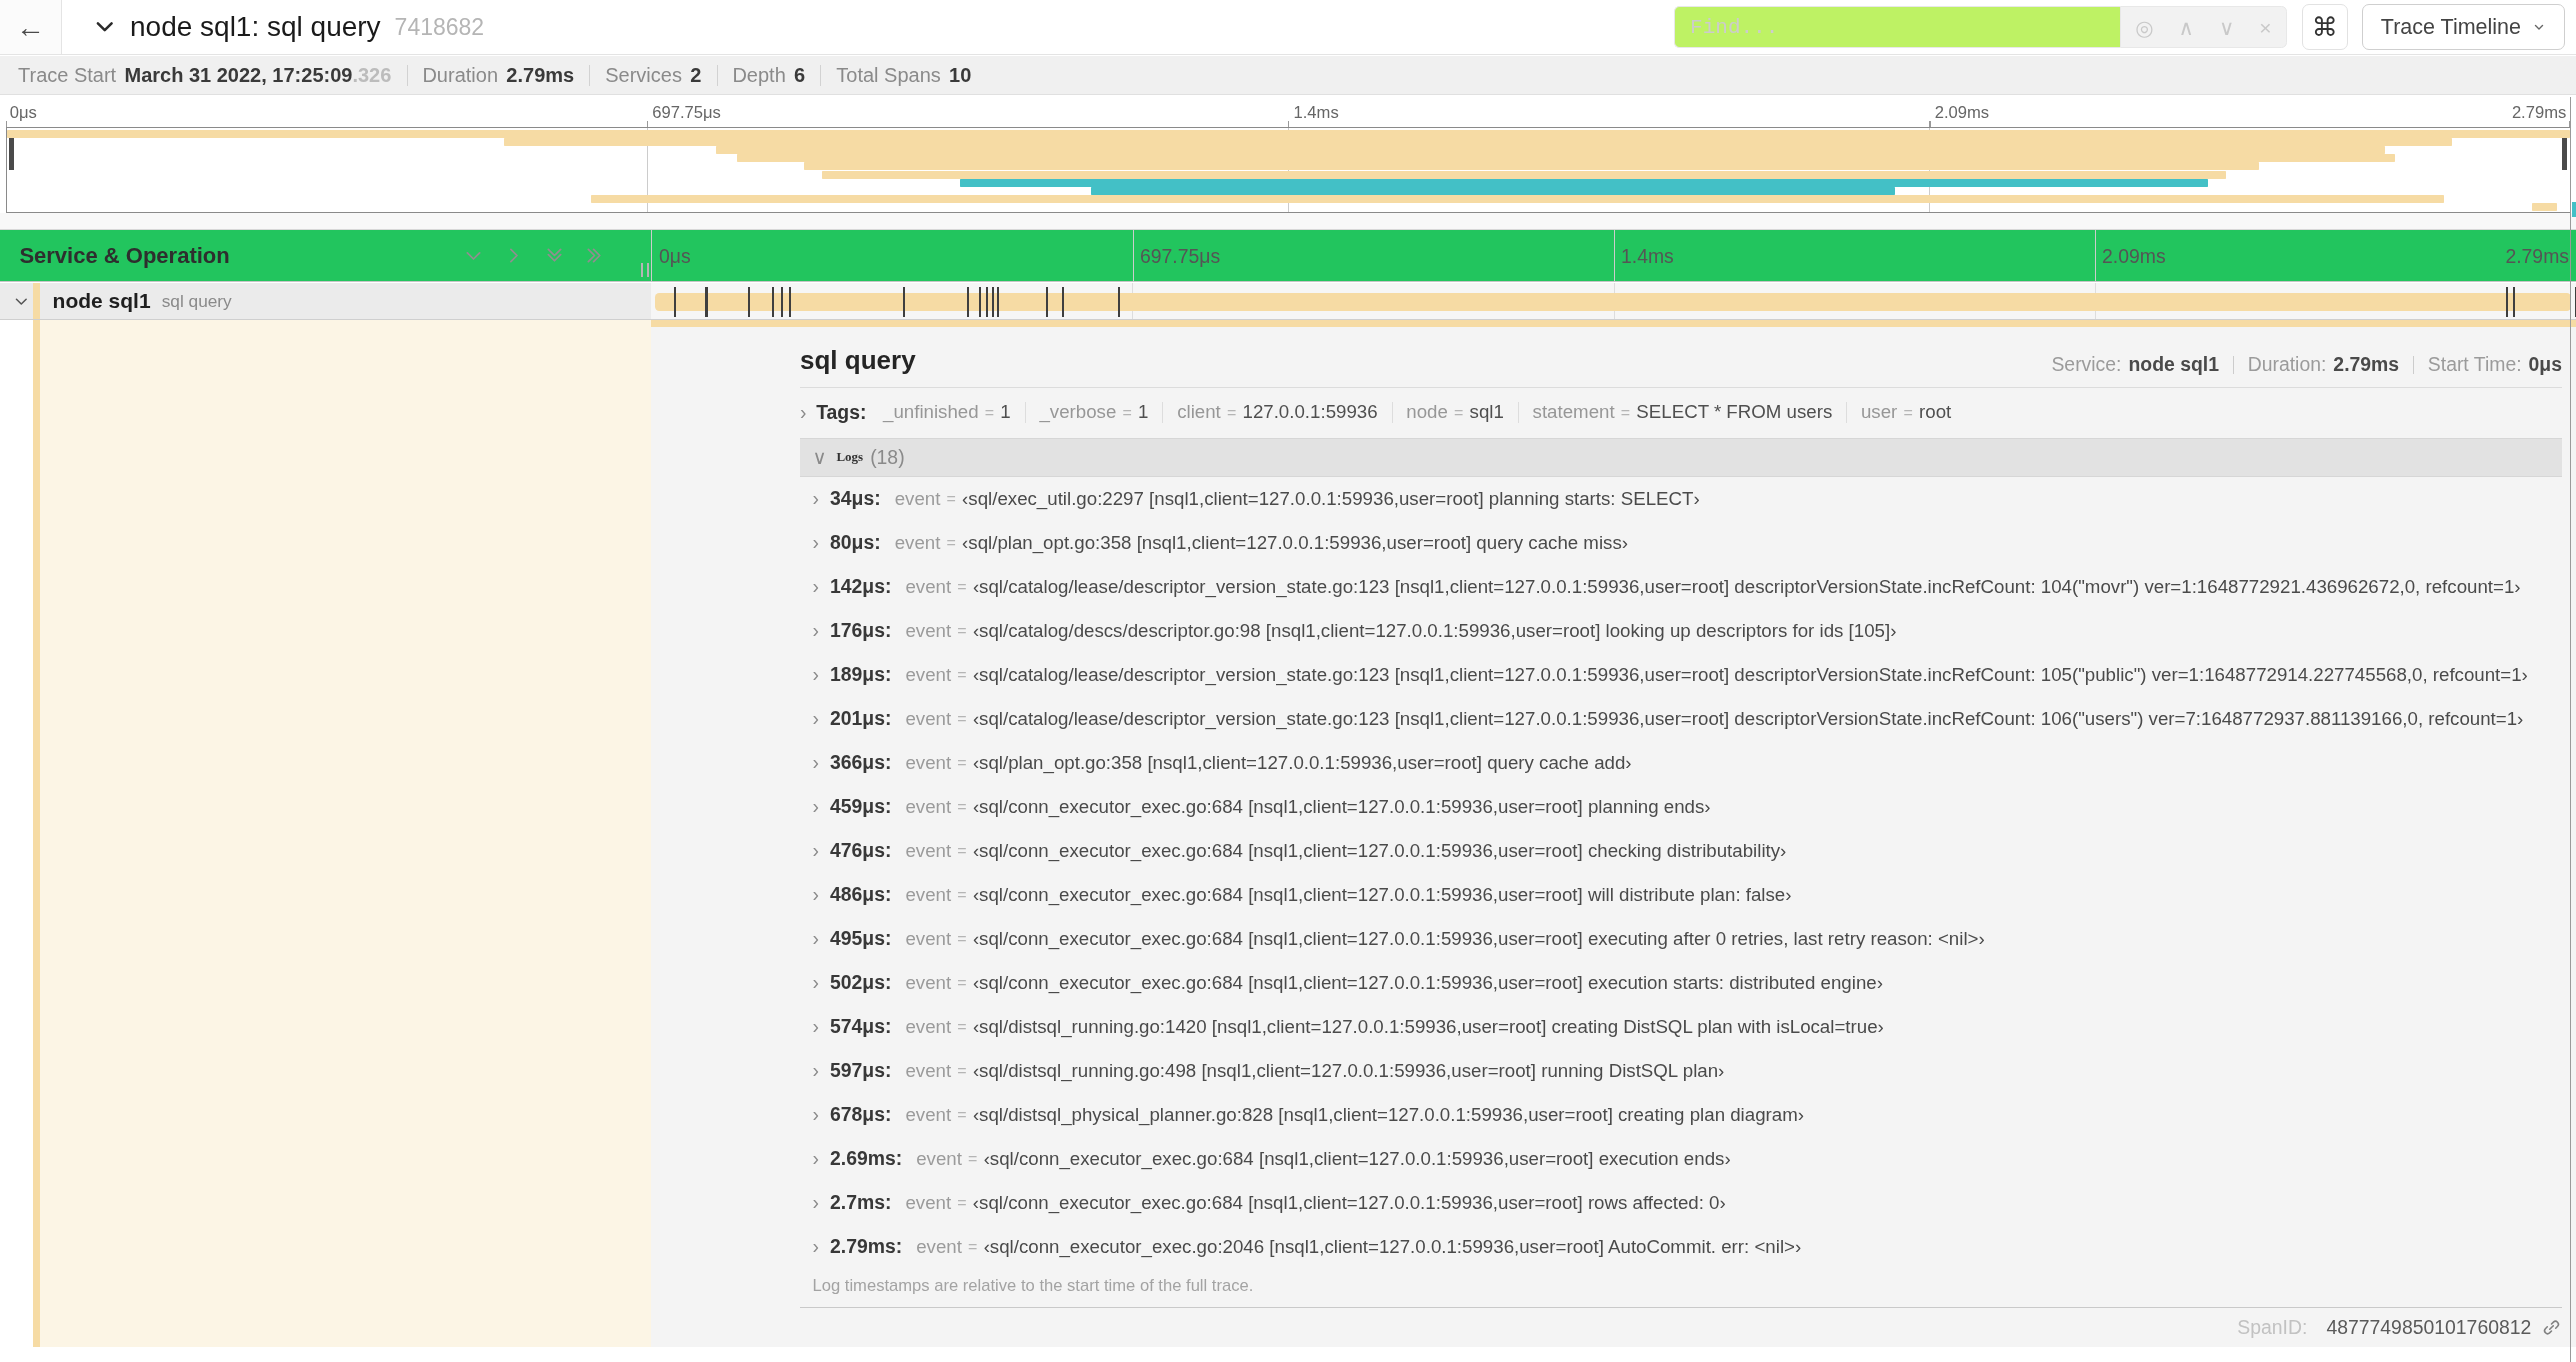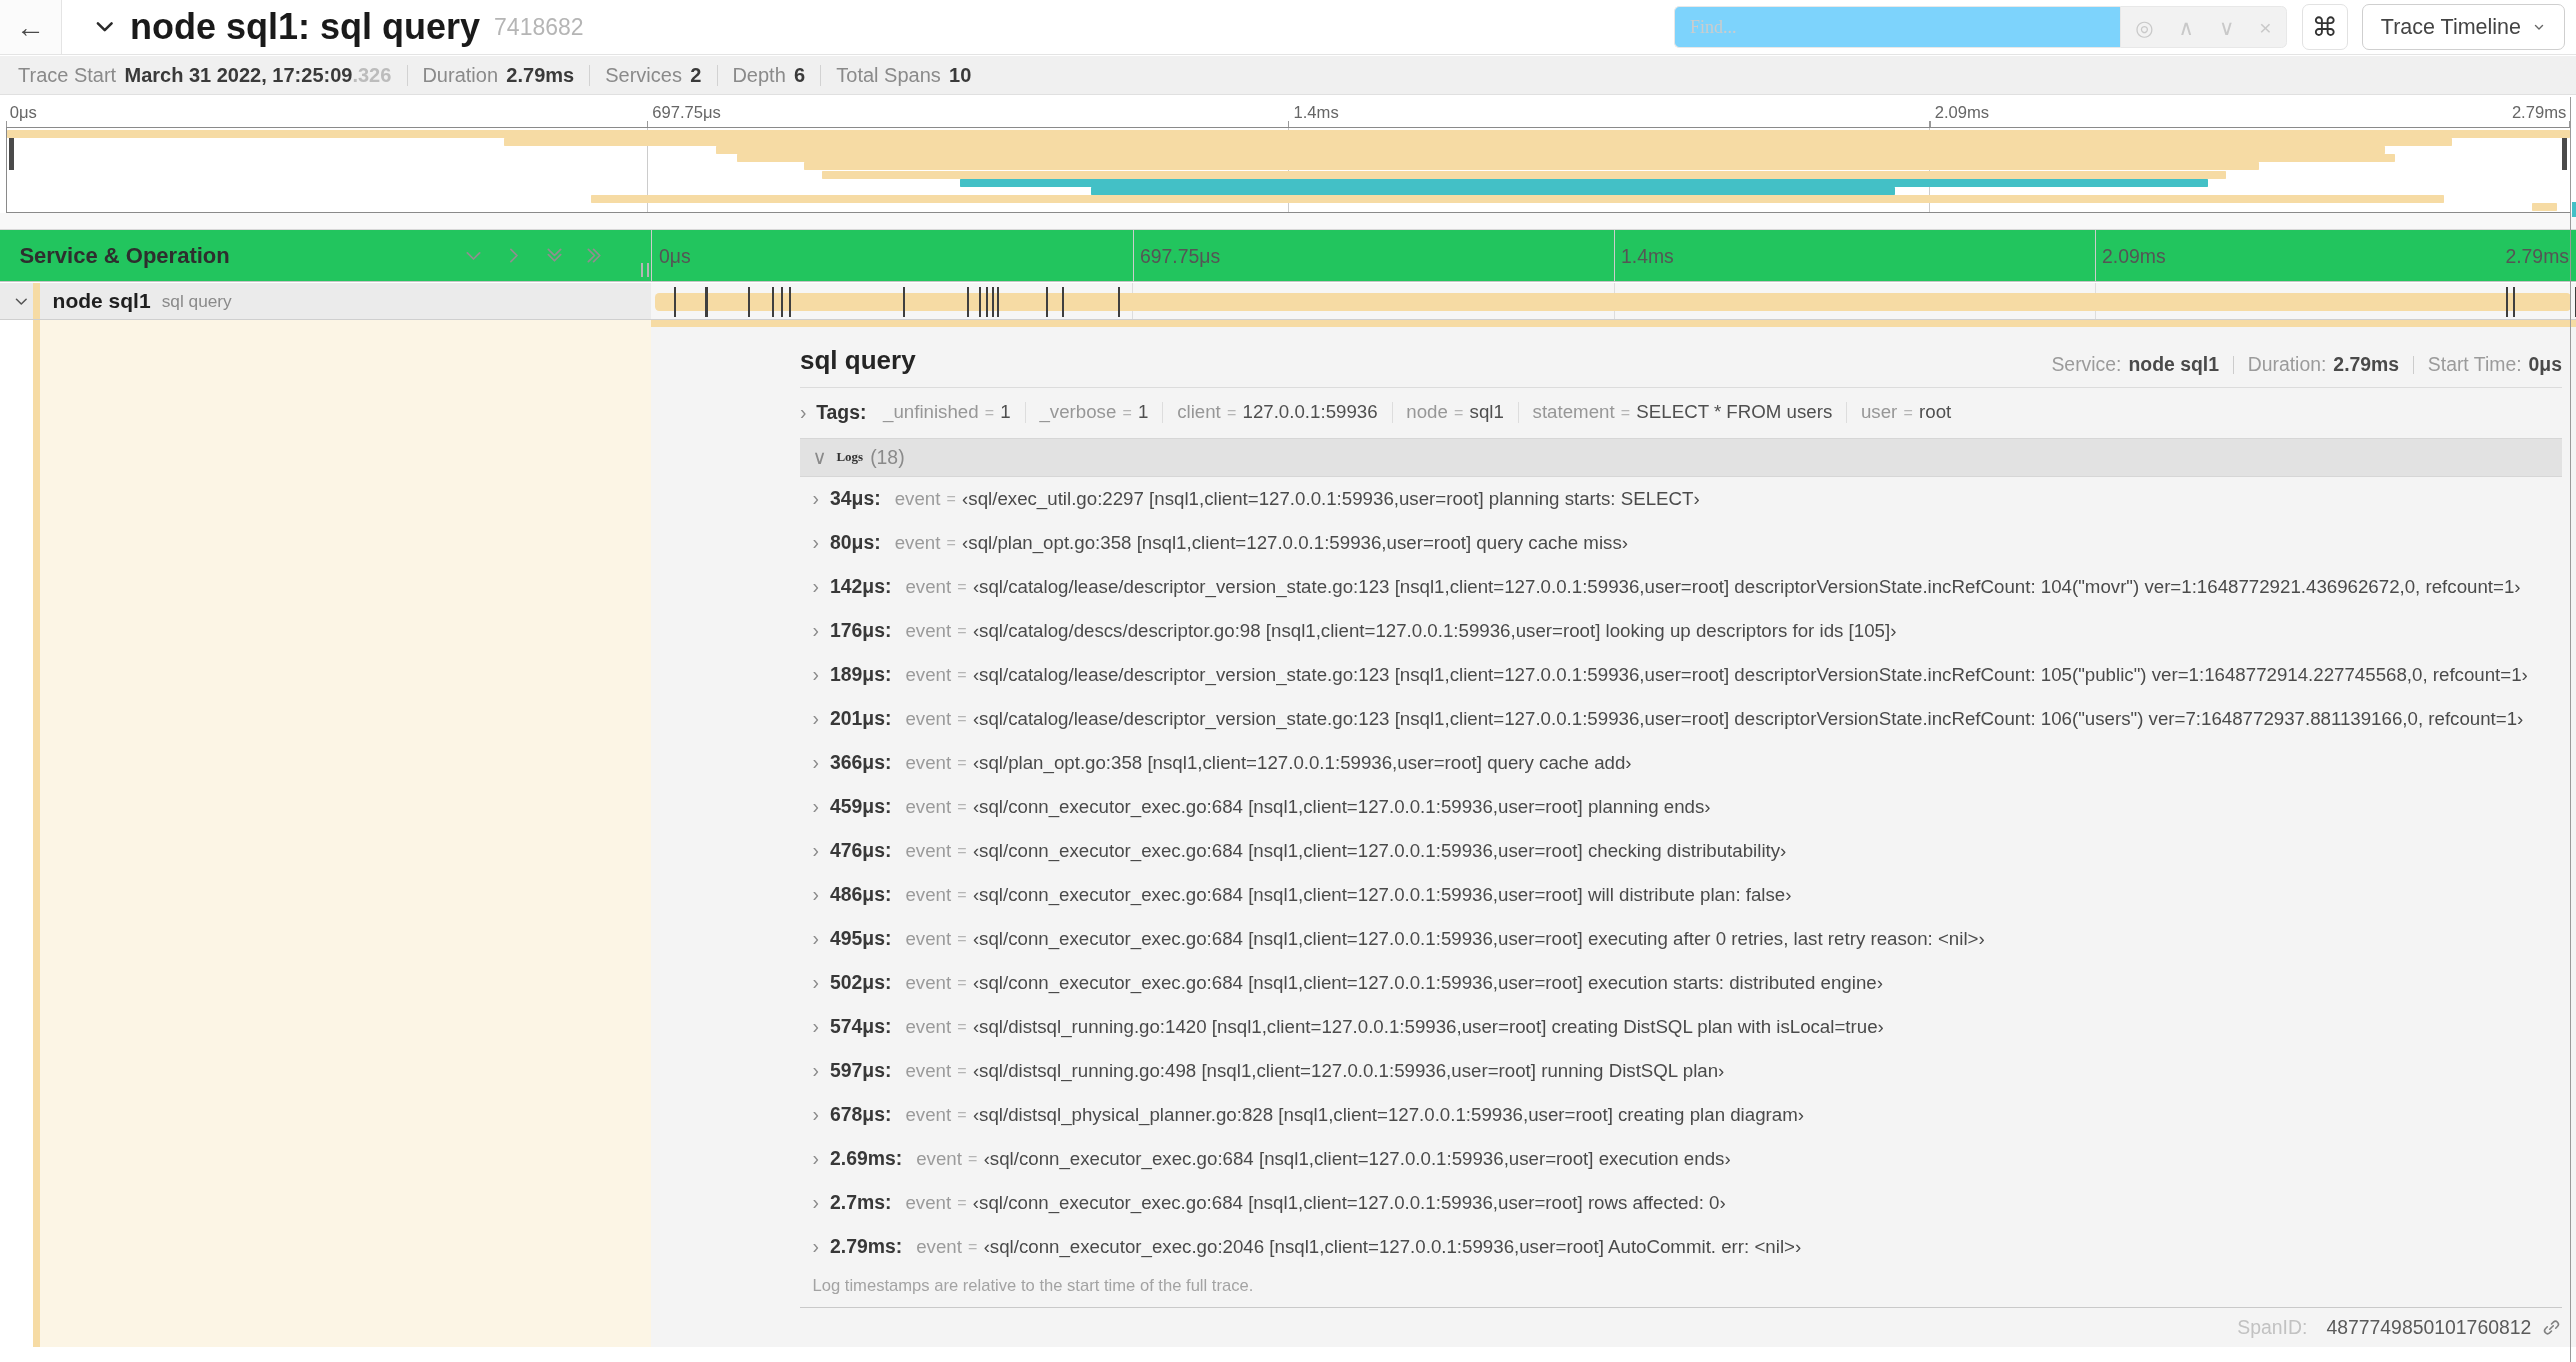--- a/index.html
+++ b/index.html
@@ -11,26 +11,26 @@
   }
   :root{
     --tan:#f6dba4; --teal:#43c0c6; --cream:#fcf5e5; --detailbg:#f4f4f4;
   }
   
   .topbar{position:absolute;left:0;top:0;width:100%;height:55px;background:#fff;
     border-bottom:0.7px solid #e4e4e4;display:flex;align-items:center;box-sizing:border-box;}
   .back{width:61px;height:100%;border-right:0.7px solid #e4e4e4;display:flex;align-items:center;
     justify-content:center;font-size:29px;color:#4a4a4a;background:#fbfbfb;cursor:pointer;}
   .titlewrap{display:flex;align-items:center;margin-left:30.5px;gap:14px;}
-  .trace-title{font-size:36px;font-weight:bold;color:#1a1a1a;white-space:nowrap;}
+  .trace-title{font-size:28px;font-weight:normal;color:#1a1a1a;white-space:nowrap;}
   .trace-id{font-size:23px;color:#b5b5b5;}
   .findwrap{margin-left:auto;display:flex;align-items:center;margin-right:11px;}
-  .find-input{width:415px;height:40px;background:#7dd3fc;border:1.4px solid #e8e8e8;border-right:none;
-    border-radius:5.5px 0 0 5.5px;font-size:18px;color:#444;padding:0 15.2px;outline:none;
-    font-family:Liberation Serif, serif;}
+  .find-input{width:415px;height:40px;background:#bef264;border:1.4px solid #e8e8e8;border-right:none;
+    border-radius:5.5px 0 0 5.5px;font-size:21px;color:#444;padding:0 15.2px;outline:none;
+    font-family:Liberation Mono, monospace;}
   .find-input::placeholder{color:#cccccc;}
   .find-icons{height:40px;background:#f2f2f2;border:1.4px solid #e8e8e8;border-radius:0 5.5px 5.5px 0;
     display:flex;align-items:center;padding:0 14px;gap:25px;box-sizing:content-box;}
   .find-ic{font-size:21px;color:#c9c9c9;cursor:pointer;line-height:1;}
   .cmd-btn{margin-left:15.2px;width:44px;height:44px;background:#fff;border:1.4px solid #e2e2e2;
     border-radius:7px;display:flex;align-items:center;justify-content:center;font-size:26px;color:#333;cursor:pointer;}
   .view-btn{margin-left:14px;height:44px;background:#fff;border:1.4px solid #cfcfcf;border-radius:7px;
     display:flex;align-items:center;padding:0 18px;font-size:21.5px;color:#444;gap:11px;cursor:pointer;white-space:nowrap;}
   
   .infobar{position:absolute;top:56px;left:0;width:100%;height:39px;background:#f0f0f0;

